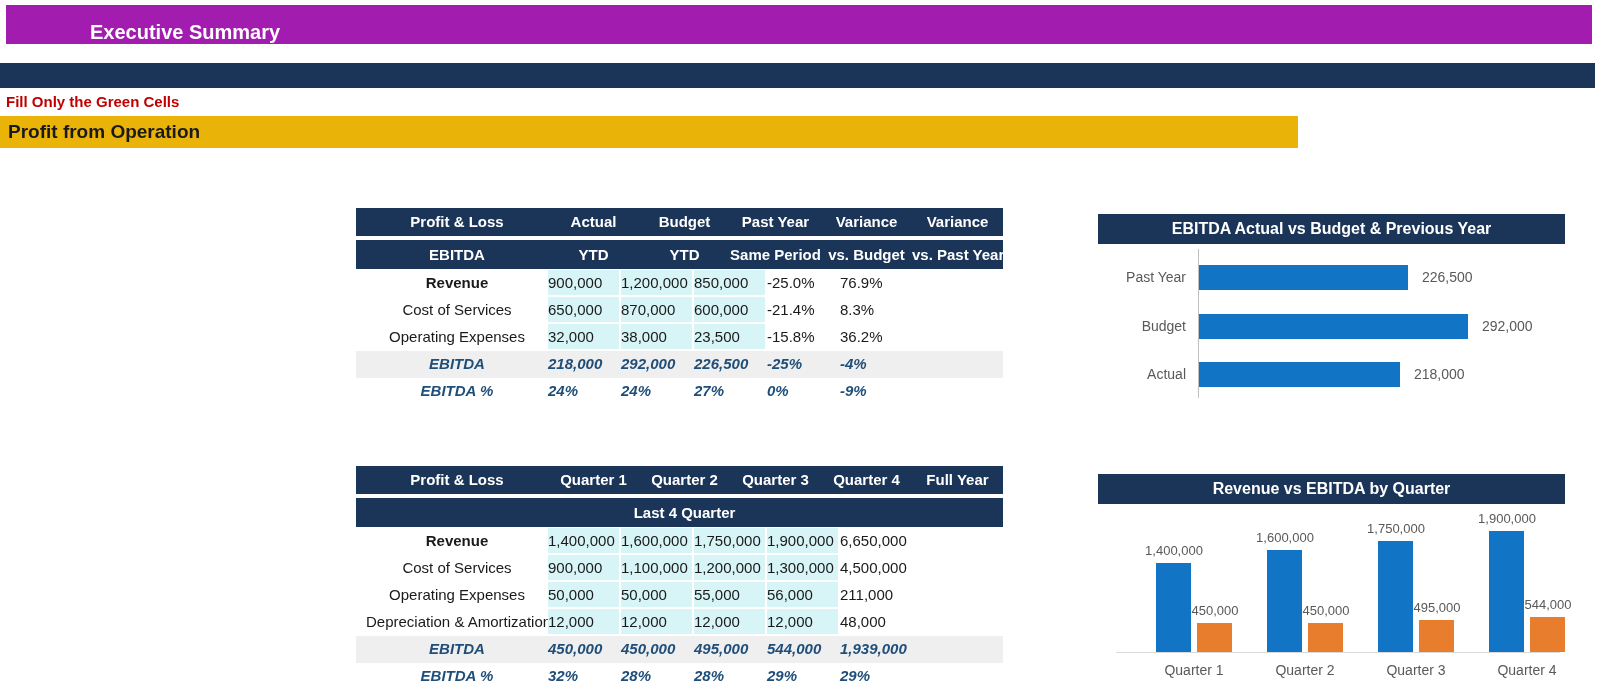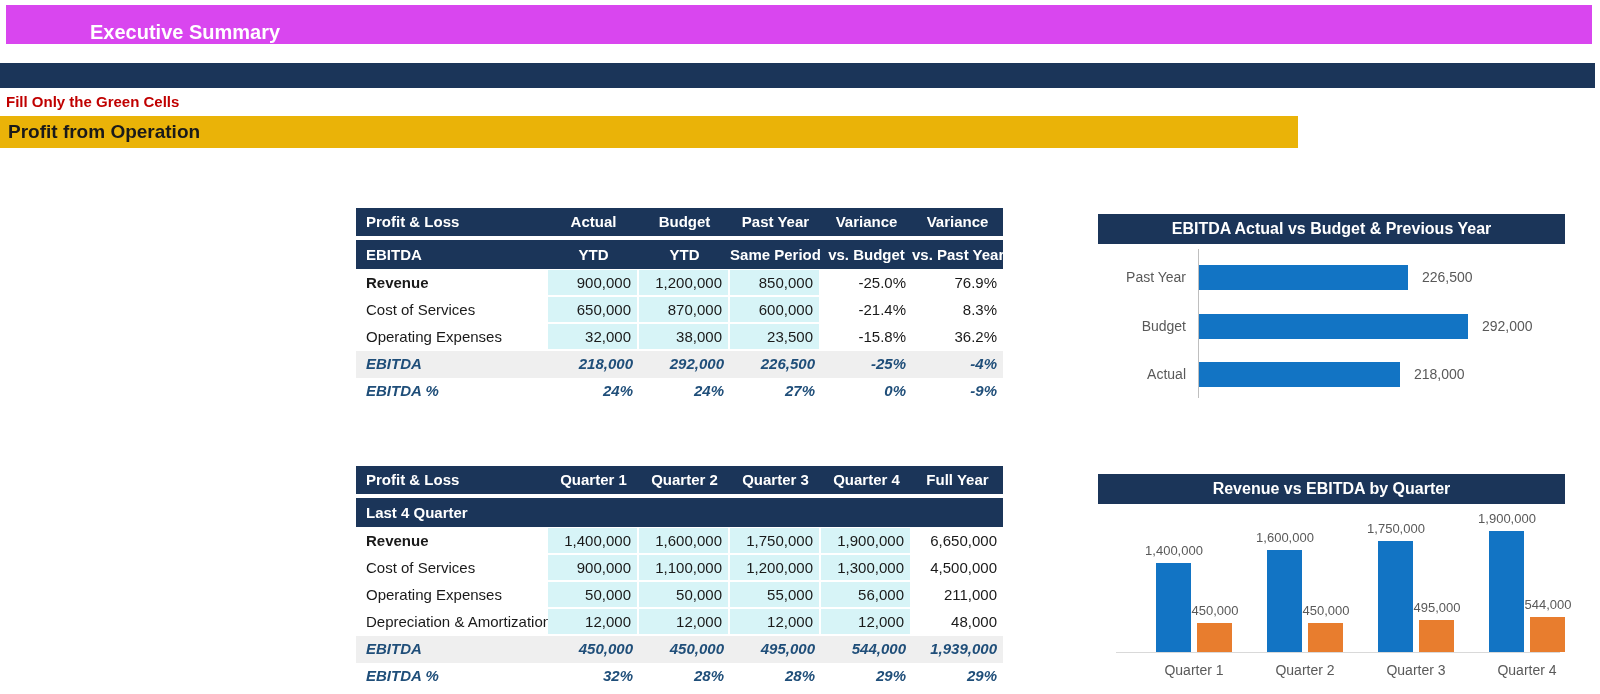--- a/index.html
+++ b/index.html
@@ -2,38 +2,38 @@
 <html><head>
 <meta charset="utf-8">
 <style>
   html,body { margin:0; padding:0; }
   body {
     width:1600px; height:694px; position:relative; overflow:hidden;
     background:#ffffff; font-family:"Liberation Sans", sans-serif;
   }
   
   .band { position:absolute; }
-  .band1 { left:6px; top:5px; width:1586px; height:39px; background:#d946ef; }
+  .band1 { left:6px; top:5px; width:1586px; height:39px; background:#a21caf; }
   .page-title { color:#ffffff; font-size:20px; font-weight:bold; line-height:54px; padding-left:84px; display:block; }
   .band2 { left:0; top:63px; width:1595px; height:25px; background:#1B3559; }
   .note { position:absolute; left:6px; top:93px; font-size:15px; font-weight:bold; color:#C00000; }
   .band3 { left:0; top:116px; width:1298px; height:32px; background:#eab308; }
   .section-title { color:#1A1A1A; font-size:19px; font-weight:bold; line-height:32px; padding-left:8px; display:block; }
 
   
   .fin-table { position:absolute; width:647px; }
   .trow { display:flex; }
   .thead { background:#1B3559; height:28px; margin-bottom:4px; color:#ffffff; font-weight:bold; font-size:15px; }
   .thead.h2 { height:29px; margin-bottom:1px; }
   .thead .tc { line-height:28px; }
   .thead.h2 .tc { line-height:29px; }
   .tc { box-sizing:border-box; flex:none; white-space:nowrap; }
-  .hlabel, .lbl { width:192px; text-align:left; padding-left:10px; }
+  .hlabel, .lbl { width:192px; text-align:center; padding-left:10px; }
   .hnum { width:91px; text-align:center; }
-  .num { width:91px; text-align:right; padding-right:6px; }
+  .num { width:73px; padding-right:6px; }
   .span { width:647px; }
   .drow { height:27px; font-size:15px; color:#1A1A1A; }
   .drow .tc { line-height:26px; }
   .b { font-weight:bold; }
   .cyan { background:#D7F4F7; border-right:2px solid #ffffff; border-bottom:2px solid #ffffff; }
   .totalbg { background:#EFEFEF; }
   .tot { color:#1F4E79; font-weight:bold; font-style:italic; }
 
   
   .chart-panel { position:absolute; left:1098px; width:467px;margin-top:8px; }

